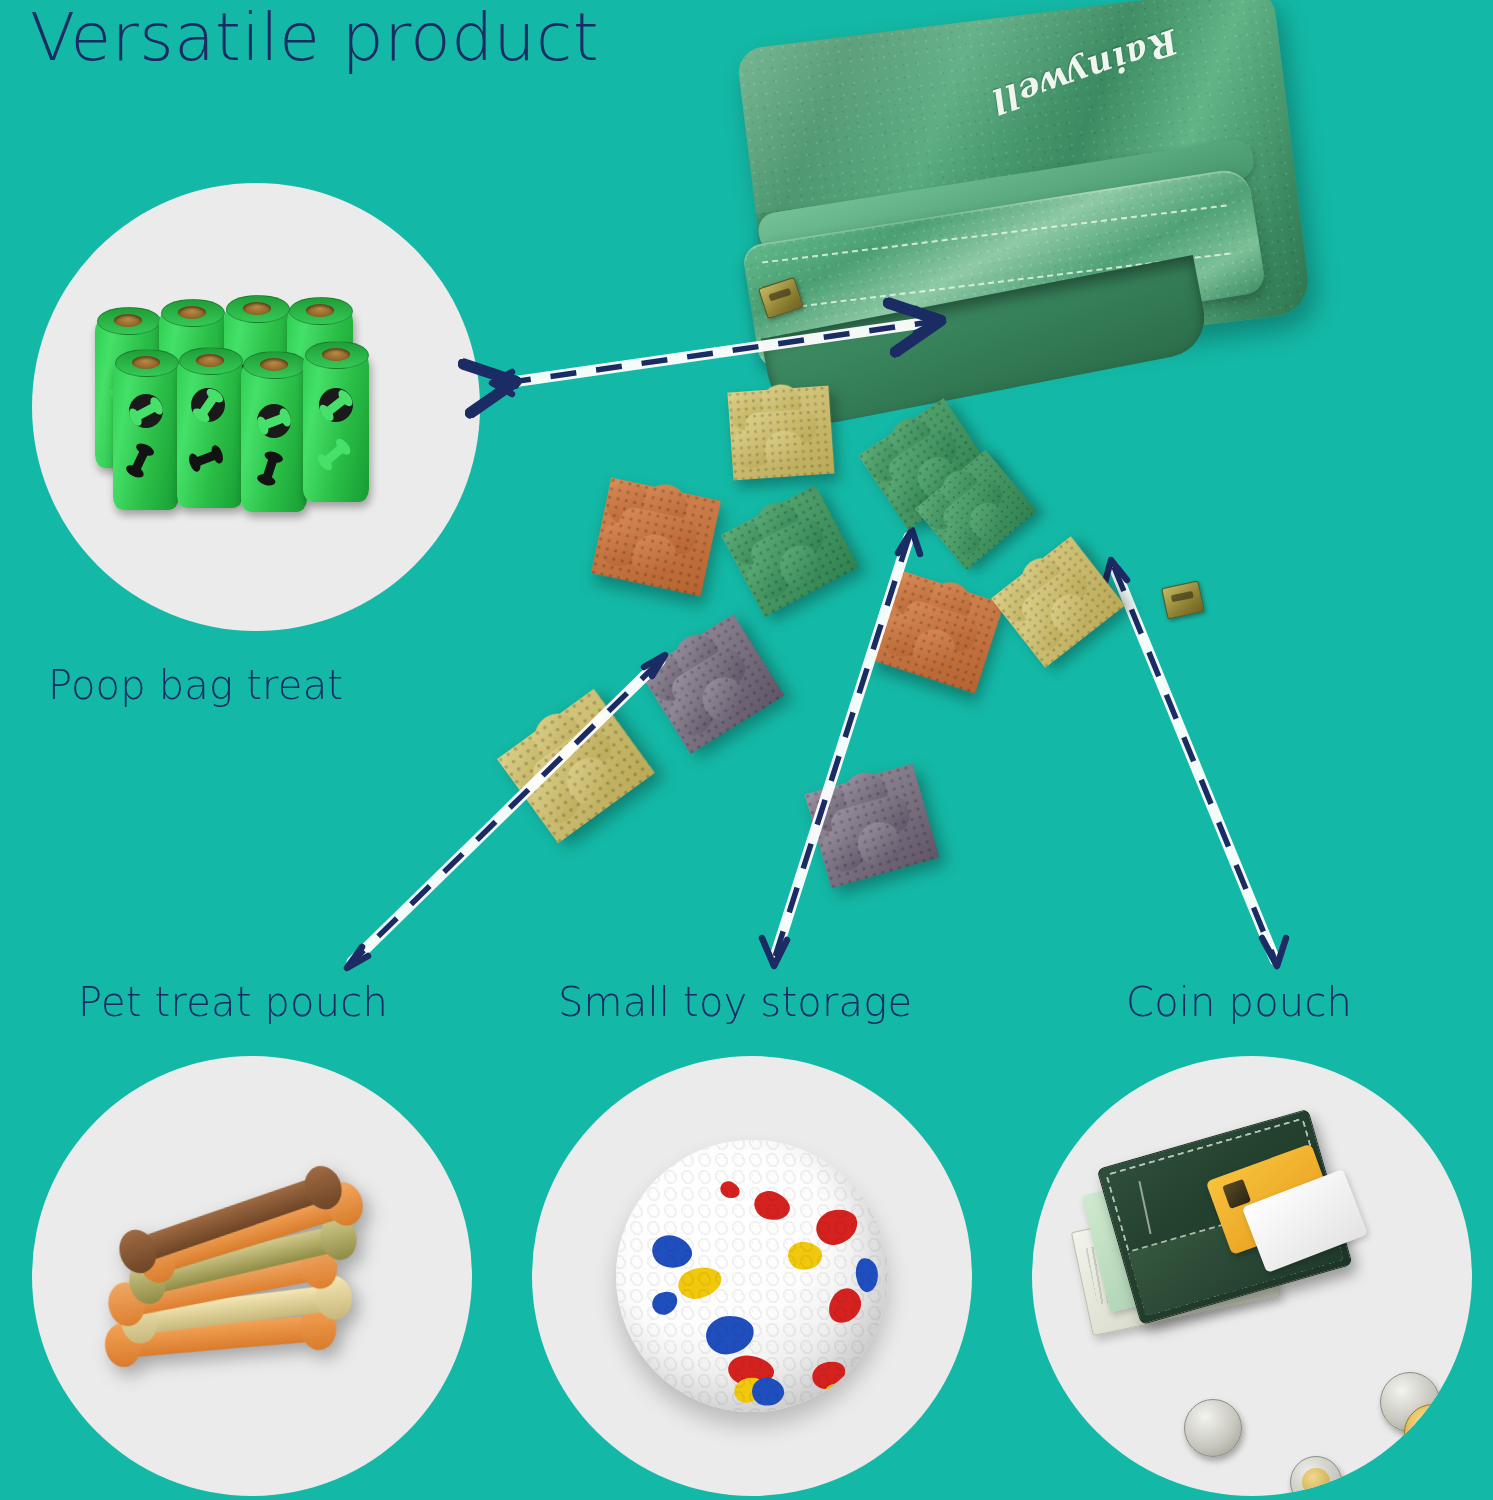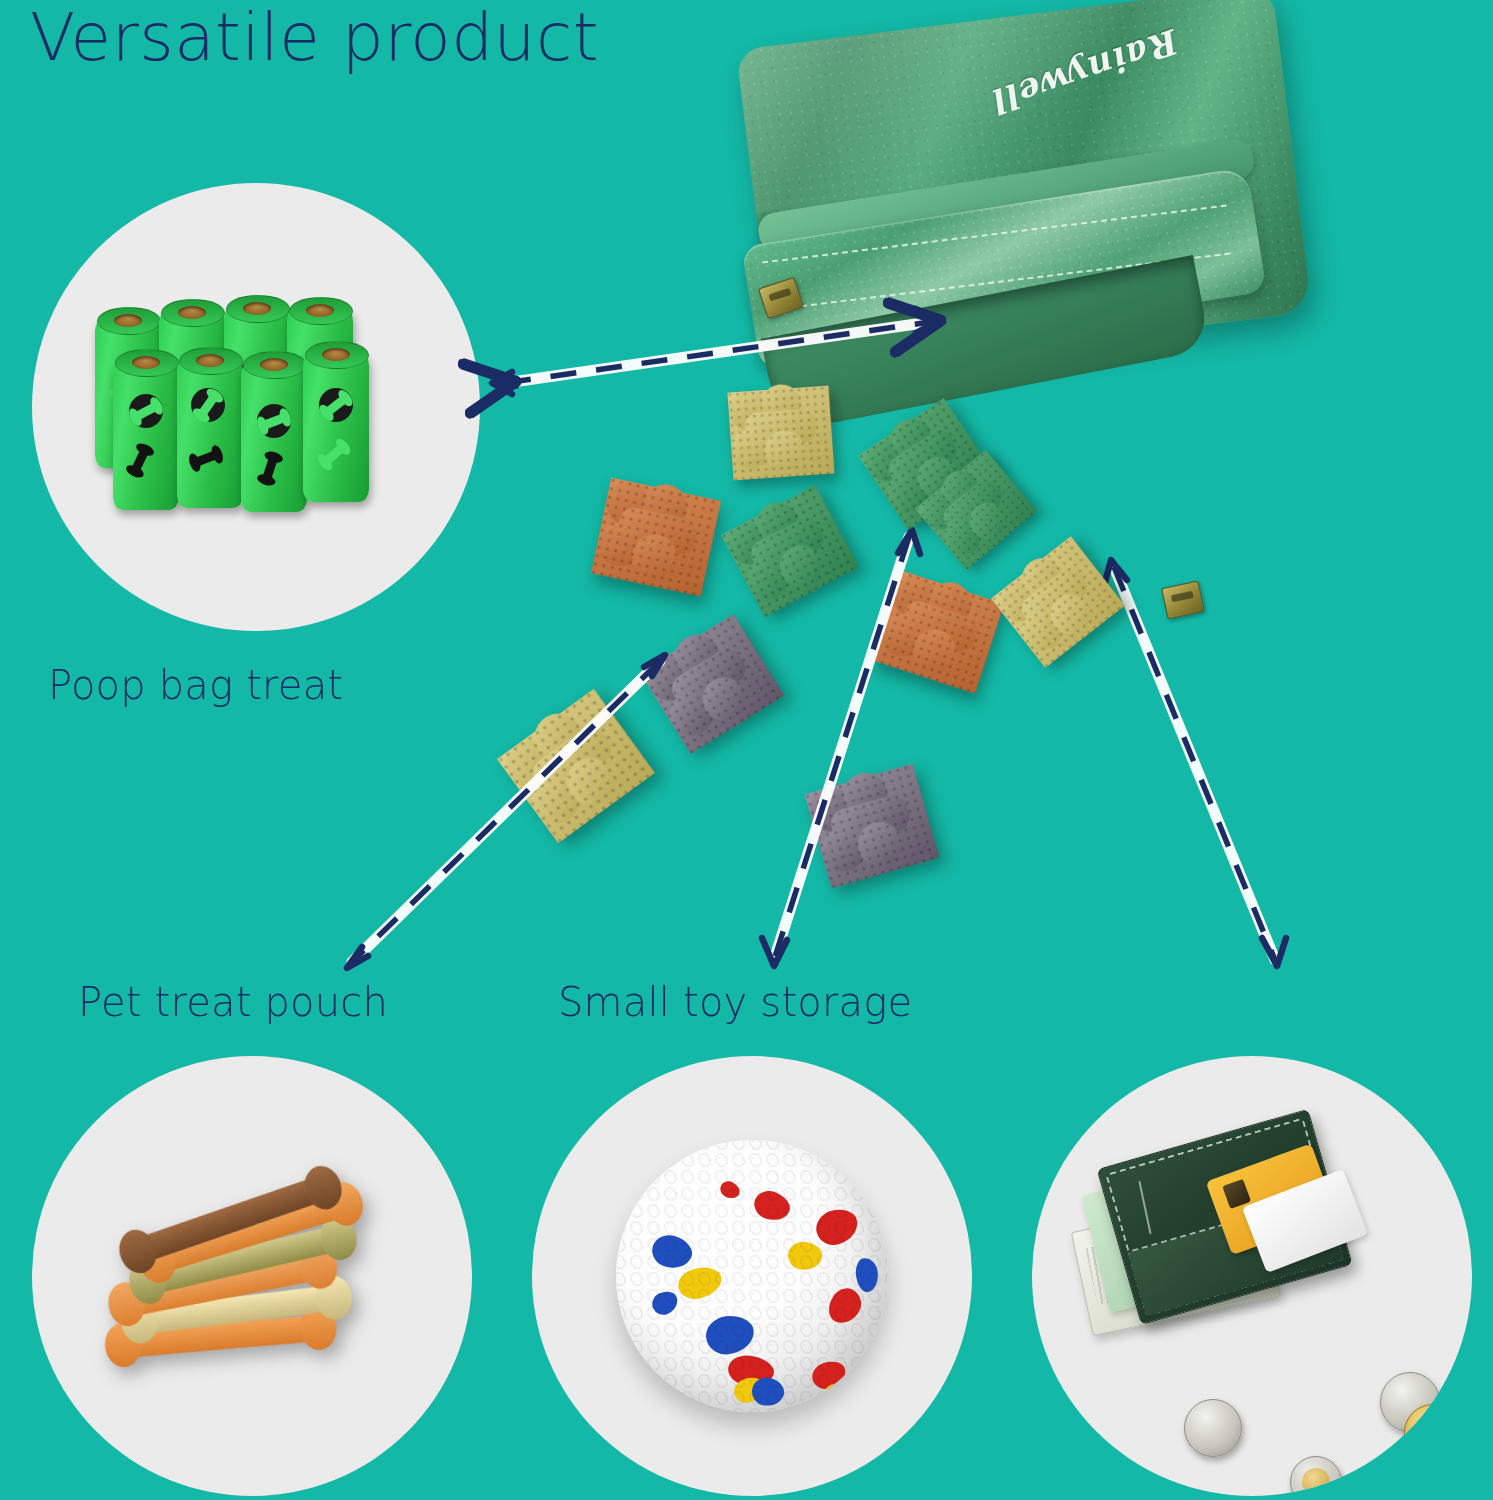--- a/index.html
+++ b/index.html
@@ -422,20 +422,21 @@
             <span class="pink"></span>
         </div>
         <div class="whitecard"></div>
       </div>
       <div class="coin silver cn1"></div>
       <div class="coin silver cn2"></div>
       <div class="coin gold cn3"></div>
       <div class="coin bi cn4"></div>
     </div>
   </div>
+  <div class="callout-label lbl-coin">Coin pouch</div>
 
   <div class="pouch-wrap">
     <div class="pouch-body">
       <div class="shine"></div>
       <div class="grain"></div>
       <div class="logo">Rainywell</div>
     </div>
     <div class="rim"></div>
     <div class="flap">
       <div class="grain"></div>

